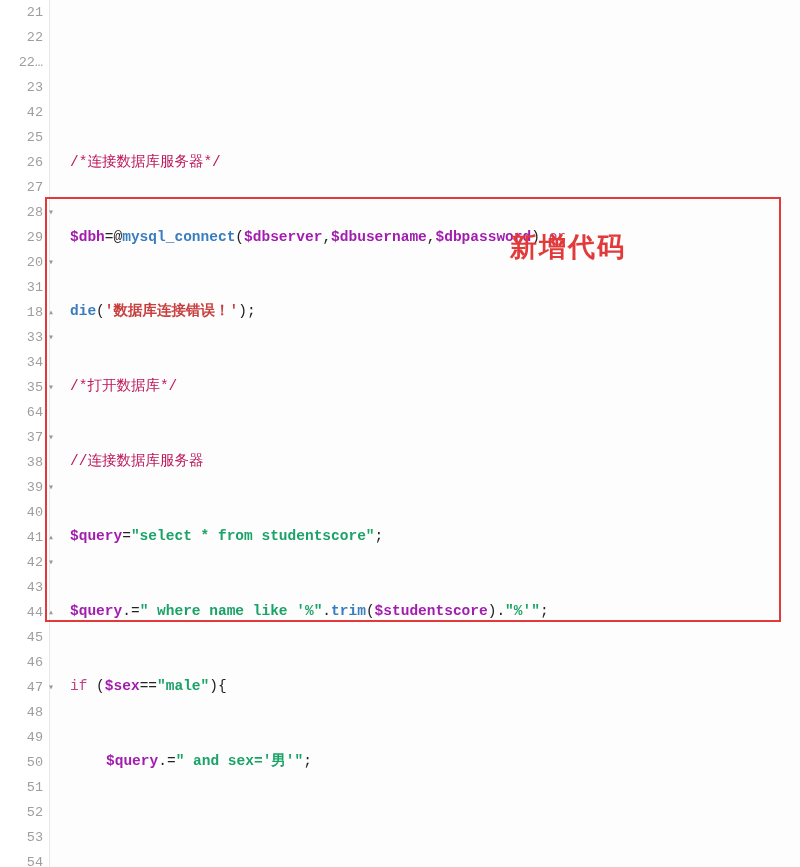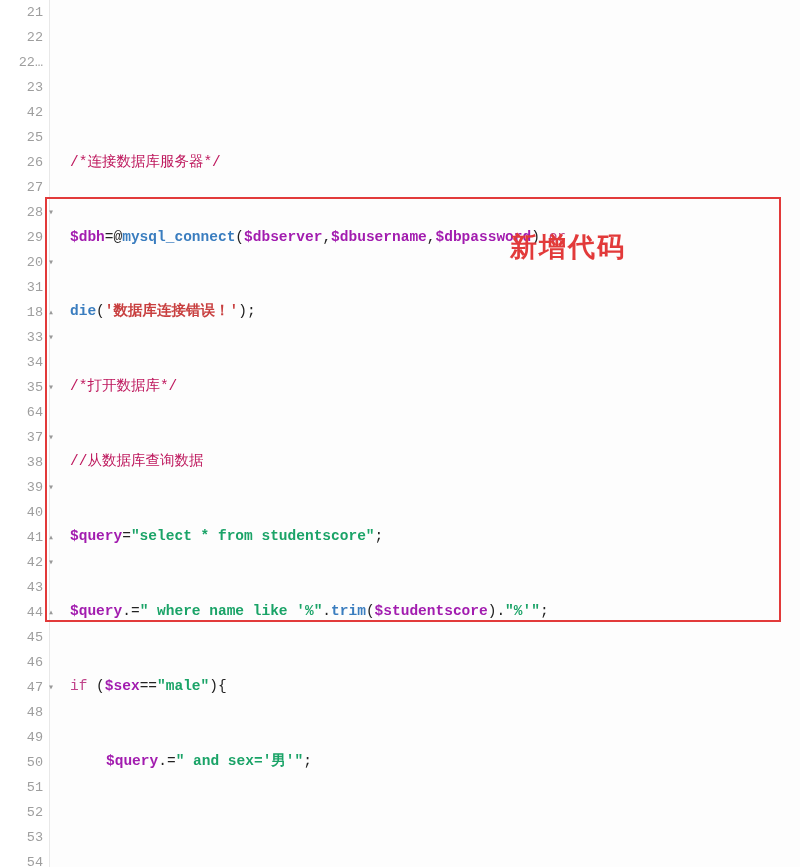--- a/index.html
+++ b/index.html
@@ -117,21 +117,21 @@
 
   <div class="code">
 
     <div class="highlight-box" style="top:197px;left:-5px;width:736px;height:425px;"></div>
     <div class="annotation" style="top:224px;left:460px;">新增代码</div>
 
     <div class="row ind1"><span class="c-comment">/*连接数据库服务器*/</span></div>
     <div class="row ind1"><span class="c-var">$dbh</span><span class="c-op">=@</span><span class="c-func">mysql_connect</span><span class="c-op">(</span><span class="c-var">$dbserver</span><span class="c-op">,</span><span class="c-var">$dbusername</span><span class="c-op">,</span><span class="c-var">$dbpassword</span><span class="c-op">) </span><span class="c-kw">or</span></div>
     <div class="row ind1"><span class="c-func">die</span><span class="c-op">(</span><span class="c-red">'数据库连接错误！'</span><span class="c-op">);</span></div>
     <div class="row ind1"><span class="c-comment">/*打开数据库*/</span></div>
-    <div class="row ind1"><span class="c-comment">//从数据库查询数据</span></div>
+    <div class="row ind1"><span class="c-comment">//连接数据库服务器</span></div>
     <div class="row ind1"><span class="c-var">$query</span><span class="c-op">=</span><span class="c-str">"select * from studentscore"</span><span class="c-op">;</span></div>
     <div class="row ind1"><span class="c-var">$query</span><span class="c-op">.=</span><span class="c-str">" where name like '%"</span><span class="c-op">.</span><span class="c-func">trim</span><span class="c-op">(</span><span class="c-var">$studentscore</span><span class="c-op">).</span><span class="c-str">"%'"</span><span class="c-op">;</span></div>
     <div class="row ind1"><span class="c-kw">if</span><span class="c-op"> (</span><span class="c-var">$sex</span><span class="c-op">==</span><span class="c-str">"male"</span><span class="c-op">){</span></div>
     <div class="row ind2"><span class="c-var">$query</span><span class="c-op">.=</span><span class="c-str">" and sex='男'"</span><span class="c-op">;</span></div>
     
     
     
     
     
     

